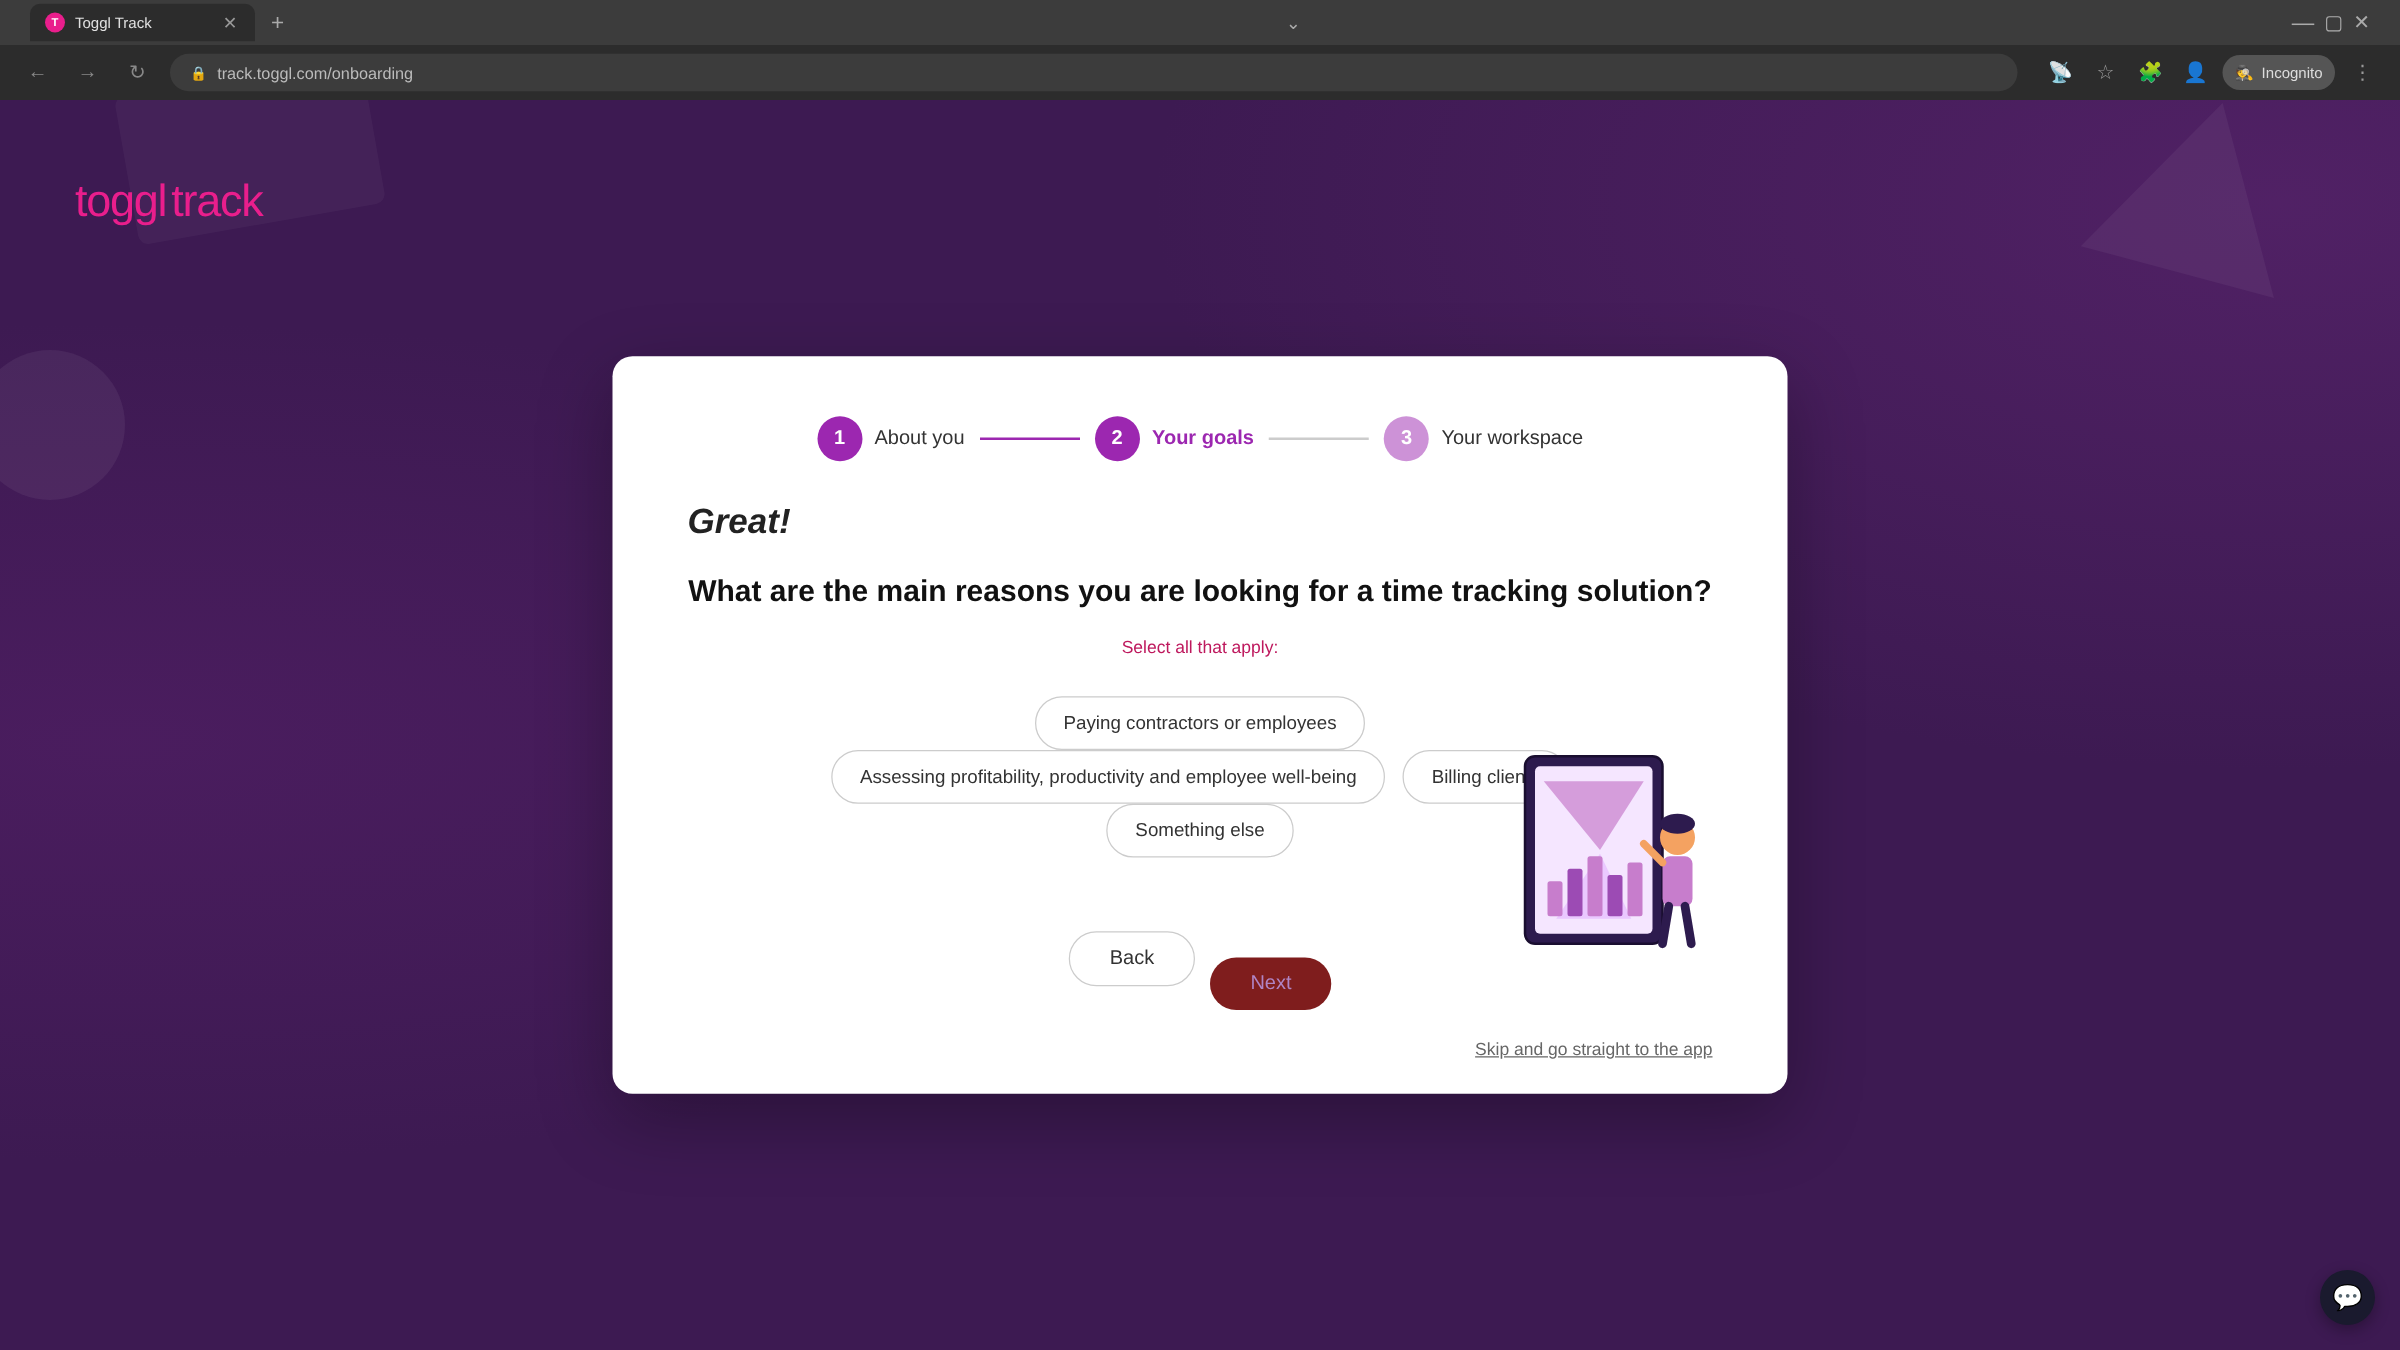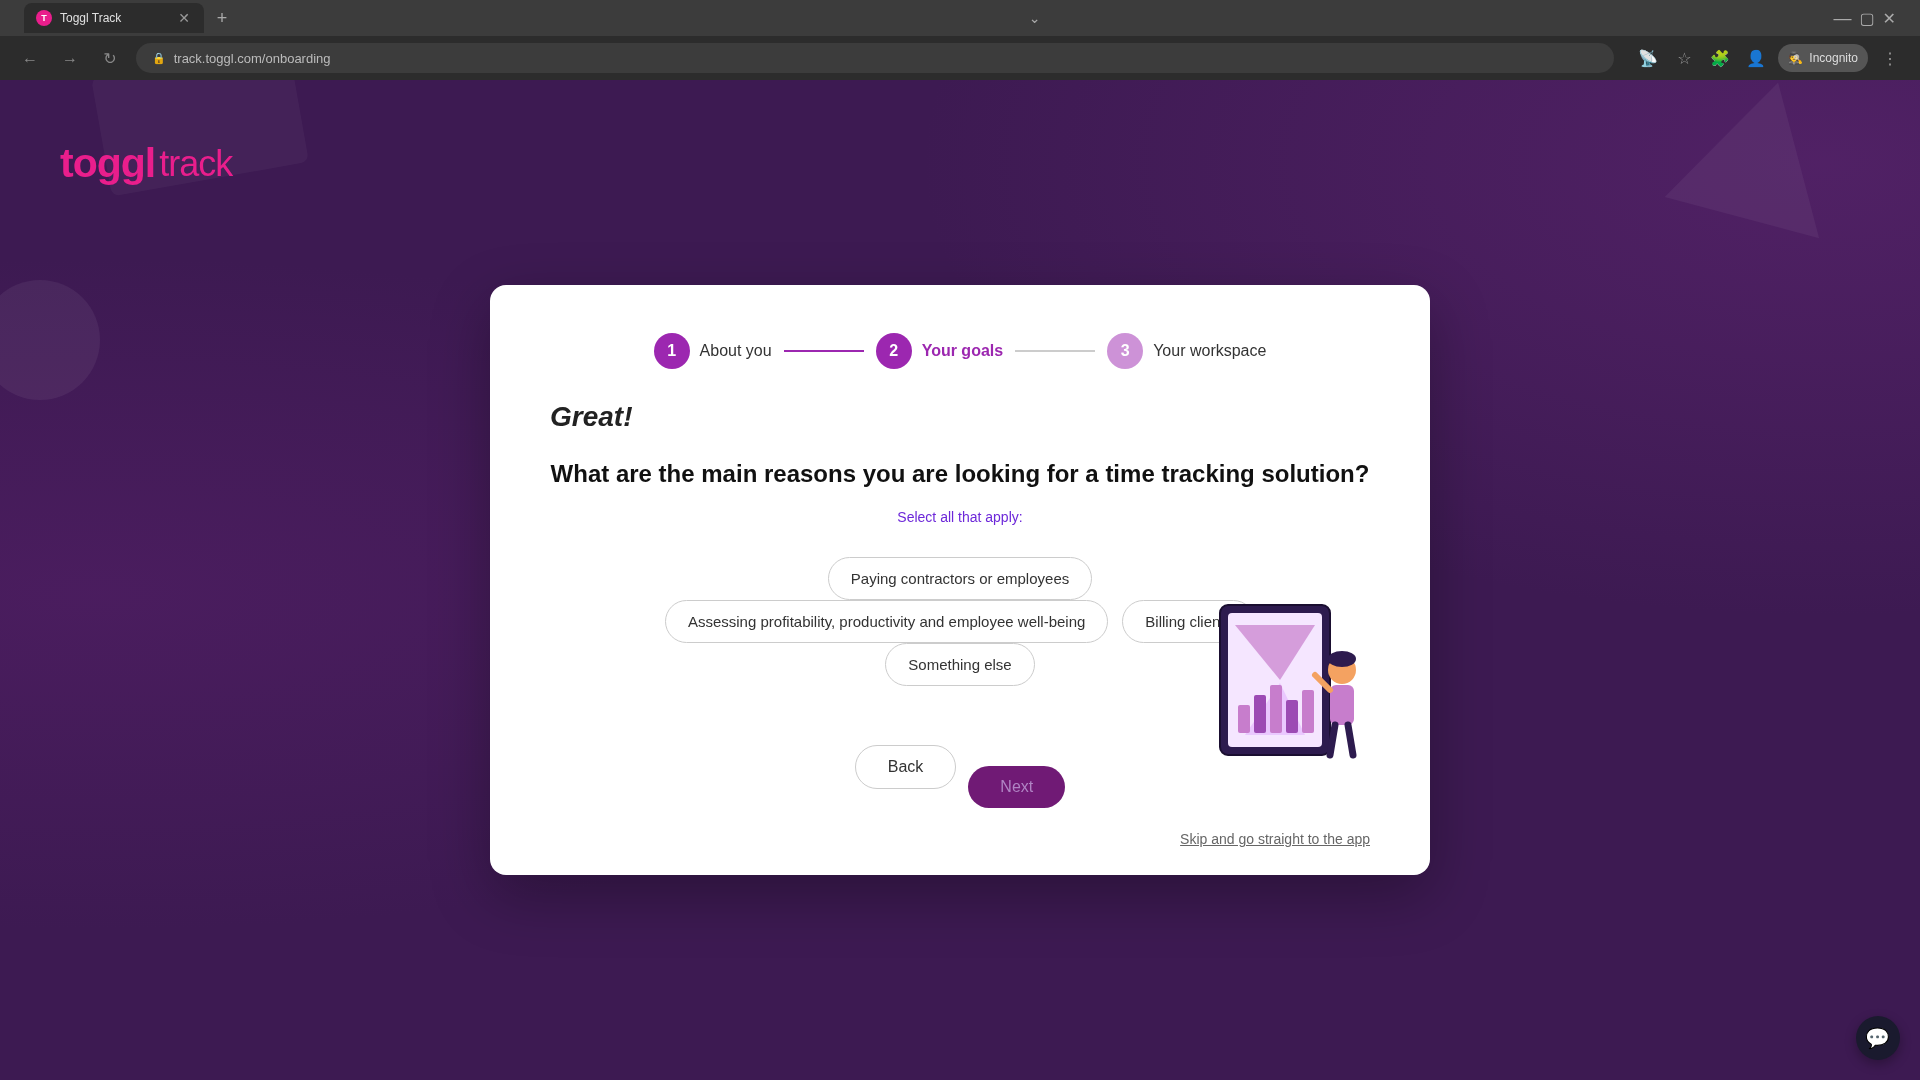--- a/index.html
+++ b/index.html
@@ -219,22 +219,22 @@
     .logo {
       position: absolute;
       top: 140px;
       left: 60px;
       display: flex;
       align-items: center;
       gap: 4px;
     }
 
     .logo-toggl {
-      font-size: 41px;
-      font-weight: 700;
+      font-size: 36px;
+      font-weight: 400;
       color: #e91e8c;
       letter-spacing: -1px;
     }
 
     .logo-track {
       font-size: 36px;
       font-weight: 400;
       color: #e91e8c;
       letter-spacing: -1px;
     }
@@ -339,21 +339,21 @@
       font-size: 24px;
       font-weight: 700;
       color: #111;
       margin-bottom: 18px;
       line-height: 1.4;
     }
 
     .modal-subtitle {
       text-align: center;
       font-size: 14px;
-      color: #6d28d9;
+      color: #be185d;
       margin-bottom: 32px;
     }
 
     
     .options-container {
       display: flex;
       flex-direction: column;
       align-items: center;
       gap: 0;
       margin-bottom: 40px;
@@ -402,21 +402,21 @@
       border-radius: 24px;
       padding: 12px 32px;
       font-size: 16px;
       color: #333;
       cursor: pointer;
       font-weight: 500;
     }
 
     .btn-next {
       border: none;
-      background: #701a75;
+      background: #7f1d1d;
       border-radius: 24px;
       padding: 12px 32px;
       font-size: 16px;
       color: #b084c4;
       cursor: pointer;
       font-weight: 500;
       margin-top: 40px;
     }
 
     .skip-link {

